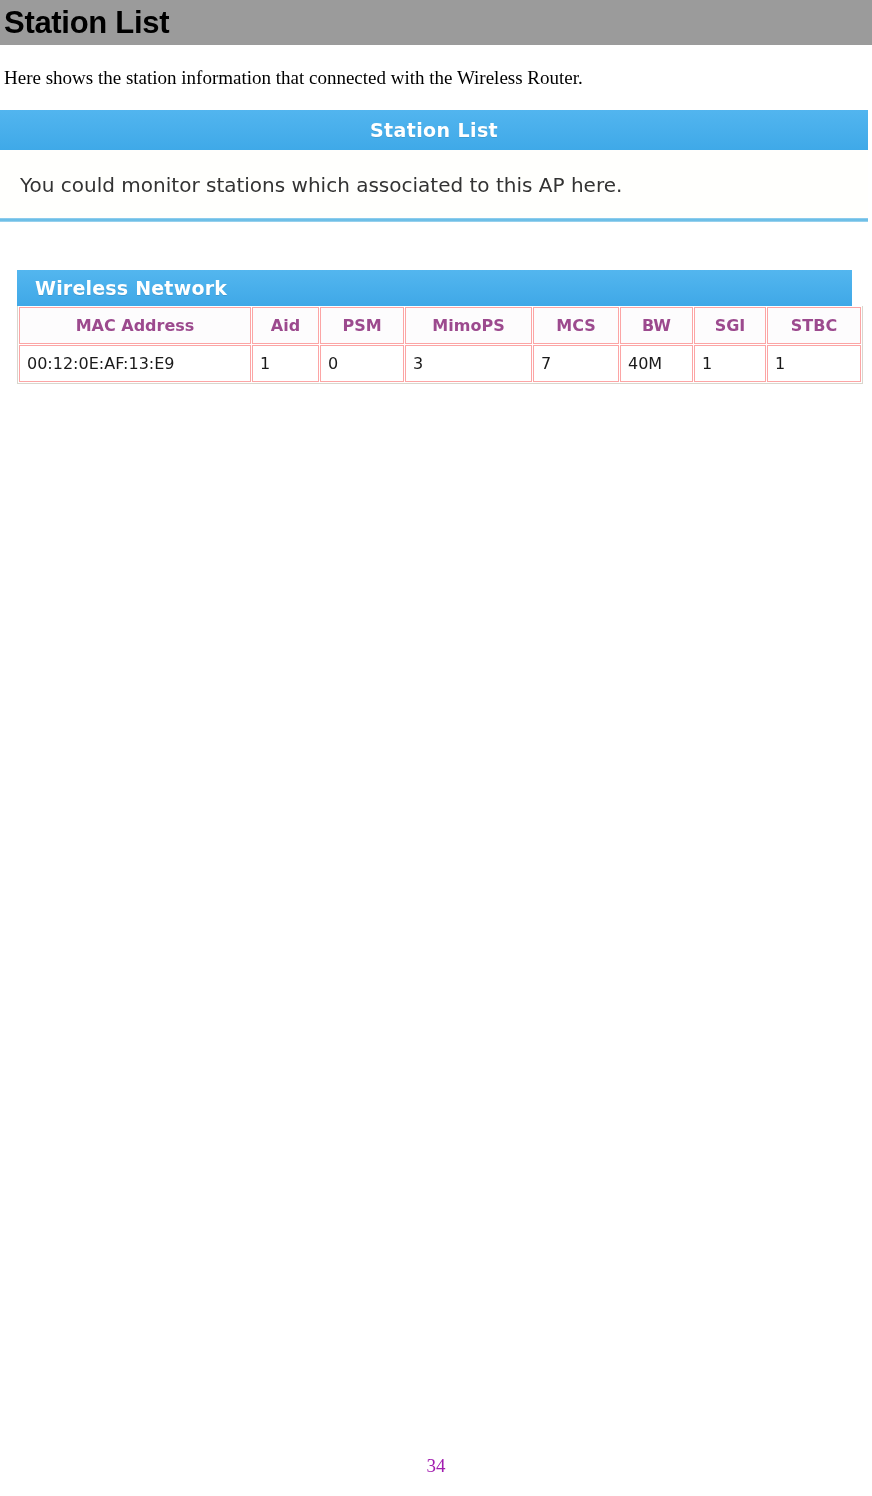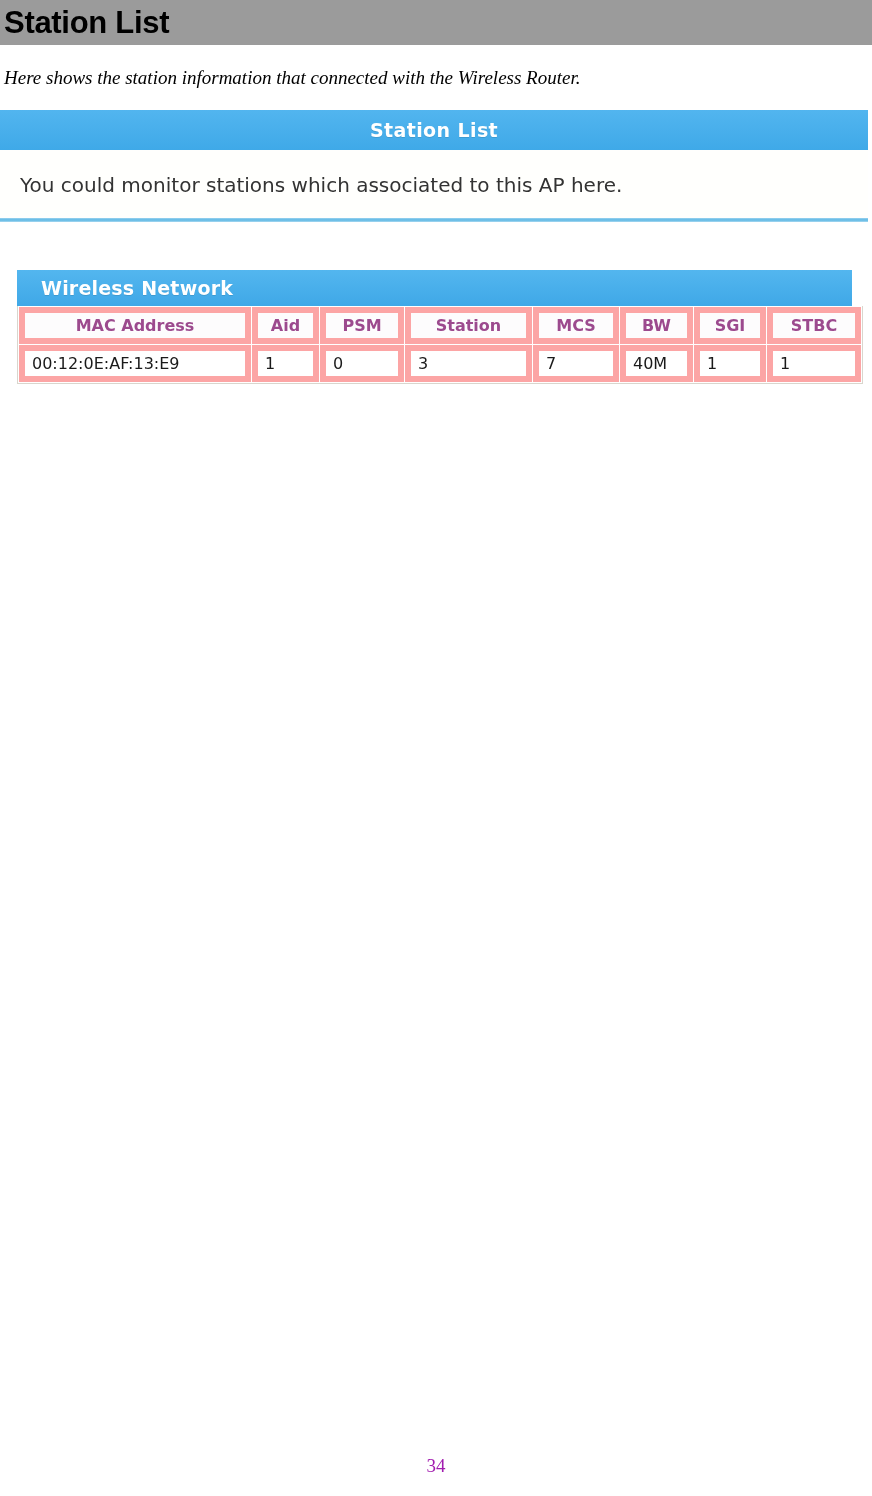--- a/index.html
+++ b/index.html
@@ -36,21 +36,20 @@
   }
 
   
   .intro-paragraph {
     margin: 0;
     padding: 22px 0 0 4px;
     font-family: "Liberation Serif", "DejaVu Serif", serif;
     font-size: 19px;
     line-height: 22px;
     color: #000000;
-    font-style: italic;
   }
 
   
   .router-ui {
     position: absolute;
     left: 0;
     top: 110px;
     width: 868px;
   }
 
@@ -104,21 +103,21 @@
     width: 835px;
   }
   .table-banner {
     width: 835px;
     height: 36px;
     background: #46aeec;
     background: linear-gradient(180deg, #53b6ef 0%, #3fa8e7 100%);
     display: flex;
     align-items: center;
     box-sizing: border-box;
-    padding-left: 24px;
+    padding-left: 18px;
   }
   .table-banner .table-banner-title {
     font-family: "DejaVu Sans", "Liberation Sans", sans-serif;
     font-weight: bold;
     font-size: 19px;
     color: #ffffff;
     letter-spacing: 0.2px;
     text-shadow: 0 1px 0 rgba(0,0,0,0.10);
   }
 
@@ -127,21 +126,21 @@
     border-spacing: 1px;
     width: 835px;
     table-layout: fixed;
     background: #ffffff;
     border: 1px solid #d9d6cd;
     border-top: none;
     box-sizing: border-box;
   }
   .station-table th,
   .station-table td {
-    border: 6px solid #fca5a5;
+    border: 1px solid #fca5a5;
     box-sizing: border-box;
     height: 37px;
     overflow: hidden;
     white-space: nowrap;
   }
   .station-table th {
     background: #fdfcfd;
     font-family: "DejaVu Sans", "Liberation Sans", sans-serif;
     font-weight: bold;
     font-size: 16px;
@@ -216,21 +215,21 @@
         <col class="col-mcs">
           <col class="col-bw">
           <col class="col-sgi">
           <col class="col-stbc">
       </colgroup>
       <thead>
         <tr>
           <th>MAC Address</th>
           <th>Aid</th>
           <th>PSM</th>
-          <th>Station</th>
+          <th>MimoPS</th>
           <th>MCS</th>
           <th>BW</th>
           <th>SGI</th>
           <th>STBC</th>
         </tr>
       </thead>
       <tbody>
         <tr>
           <td>00:12:0E:AF:13:E9</td>
           <td>1</td>

